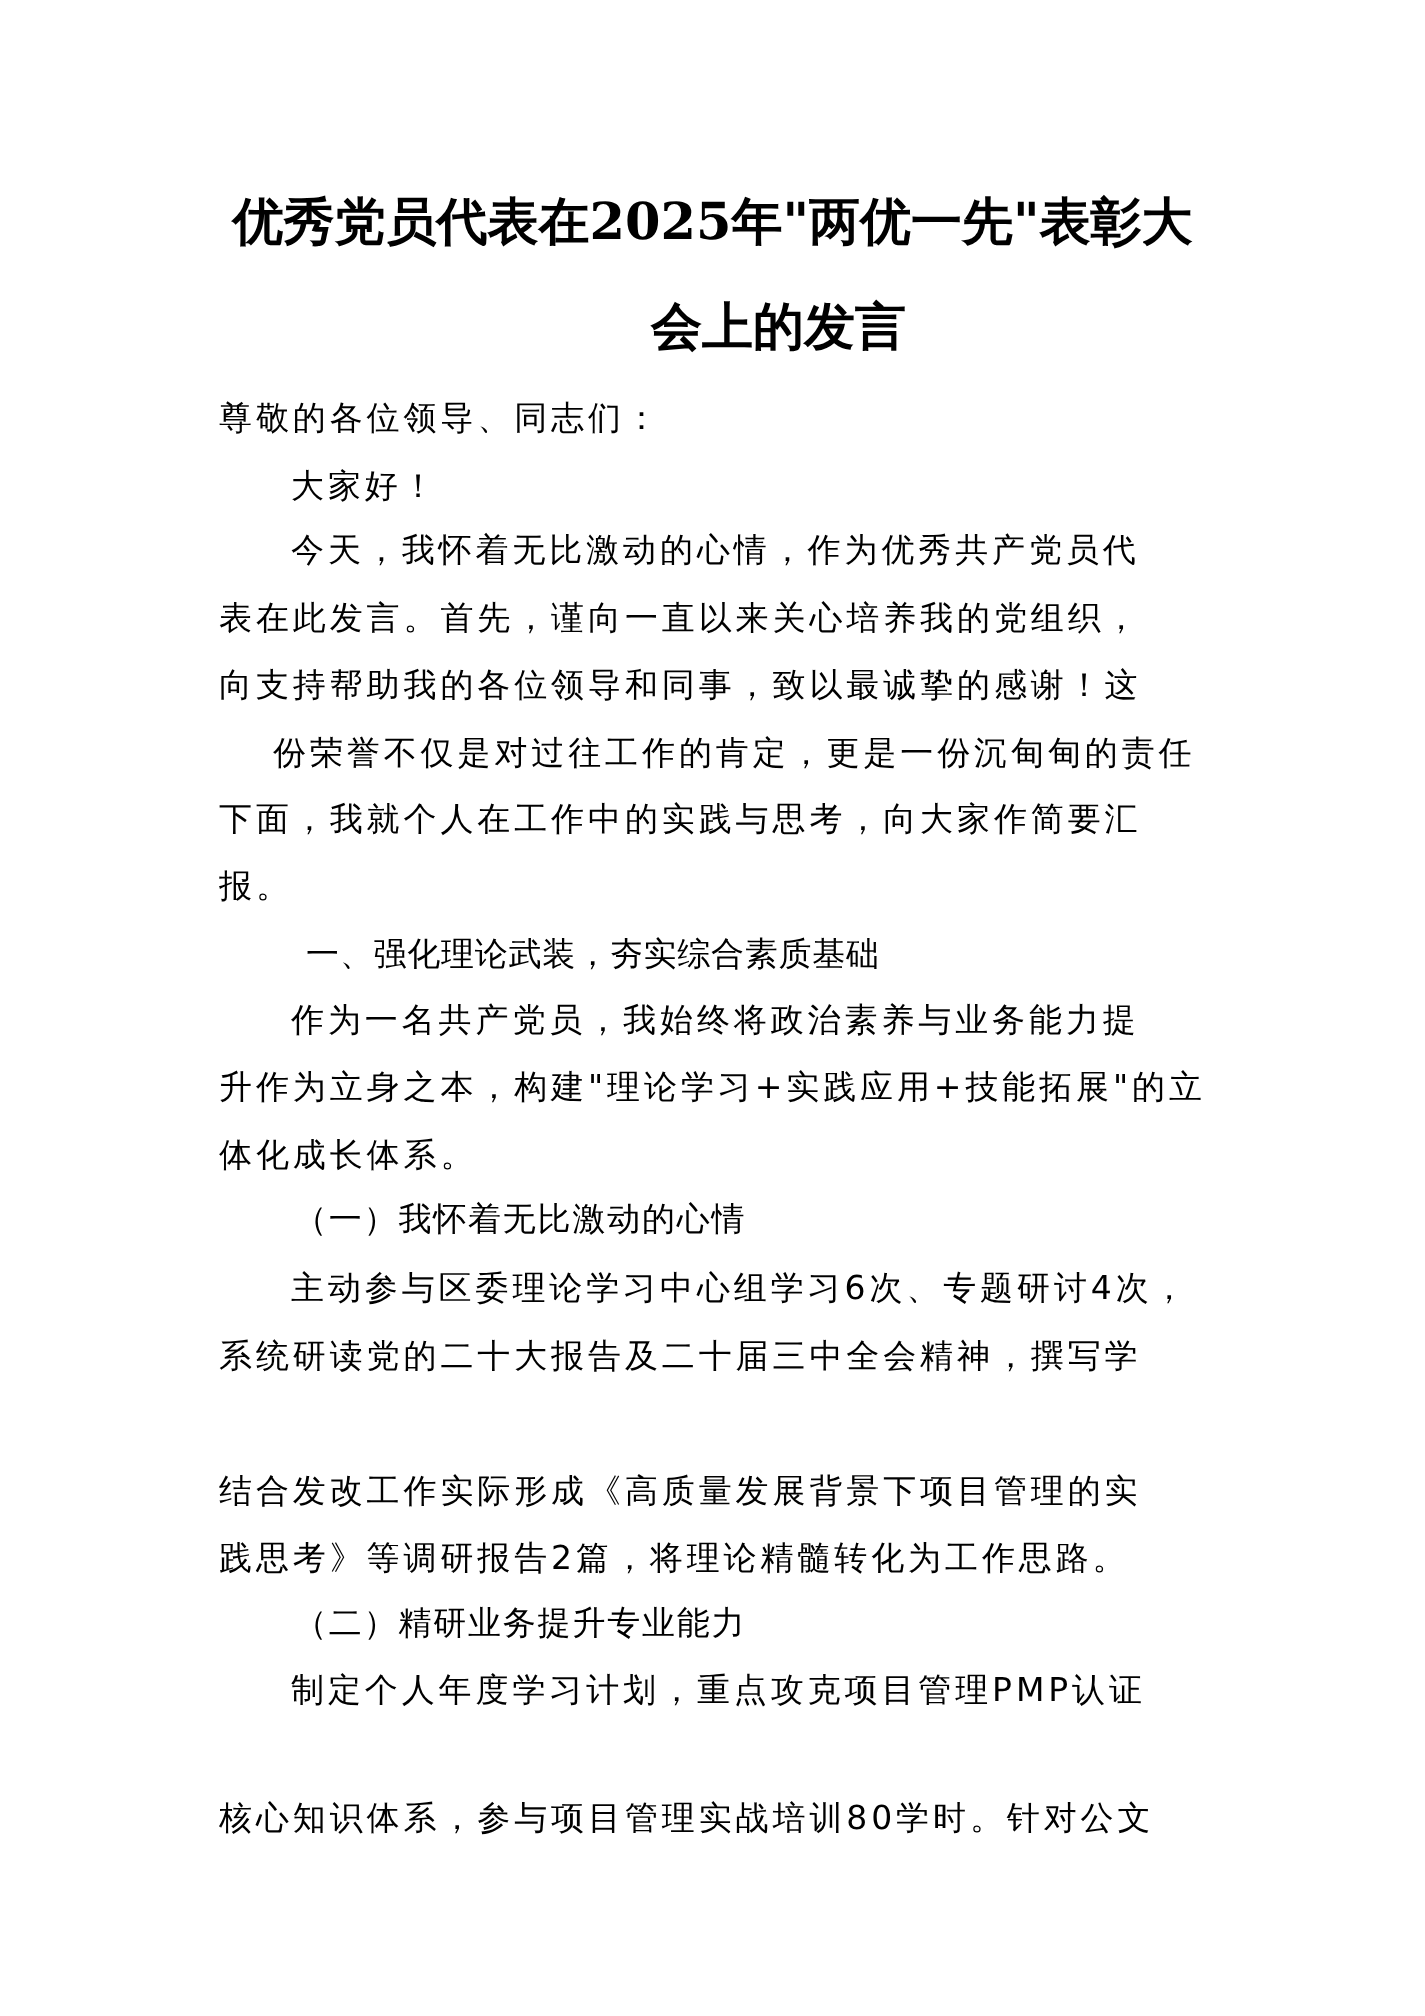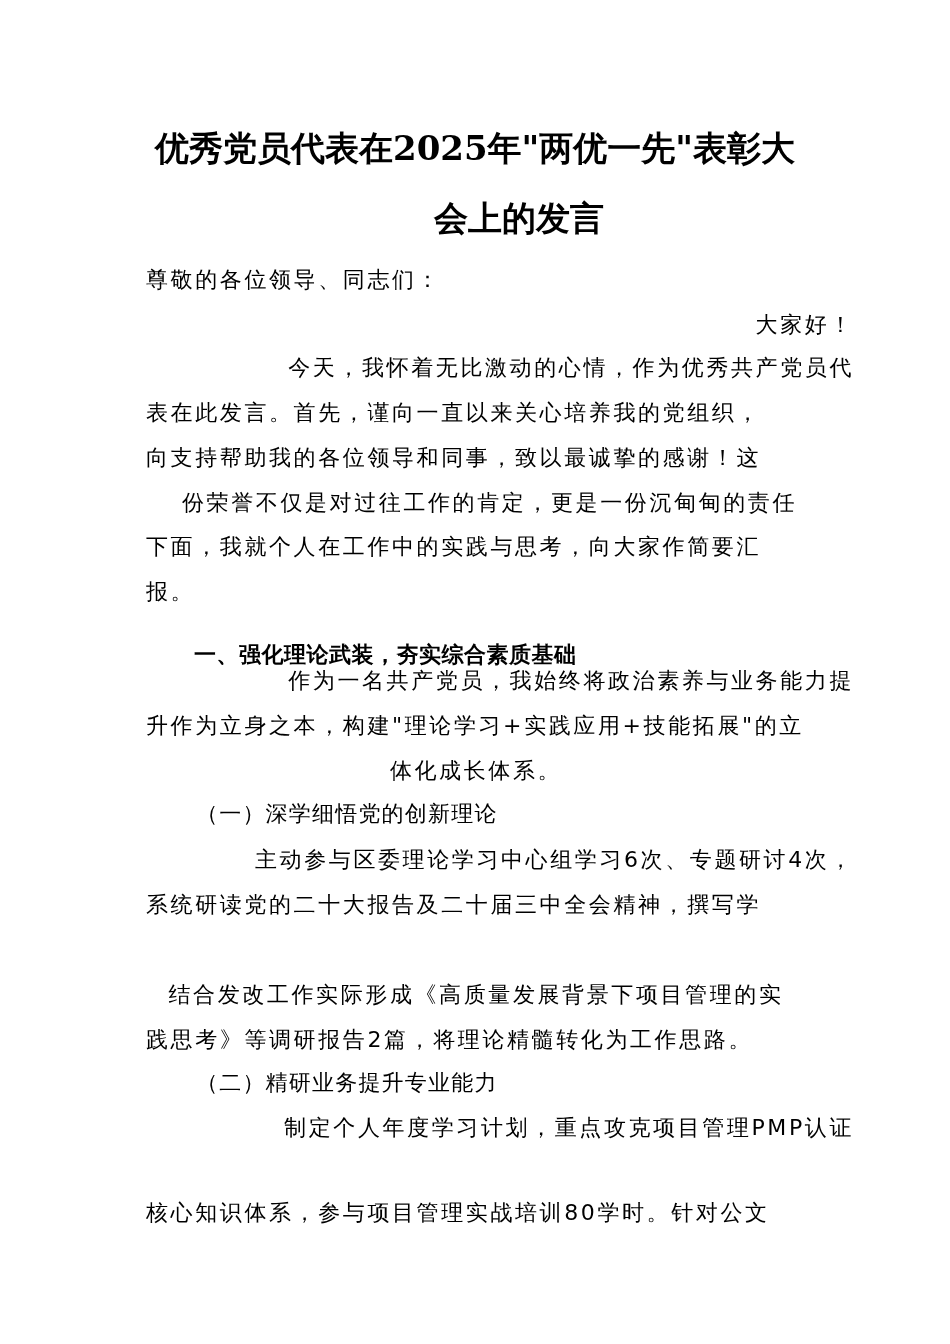--- a/index.html
+++ b/index.html
@@ -1,21 +1,21 @@
 <!DOCTYPE html>
 <html><head>
 <meta charset="utf-8">
 <style>
   html, body { margin: 0; padding: 0; background: #ffffff; }
   body { width: 950px; height: 1344px; position: relative; overflow: hidden; font-family: "DejaVu Serif", "Liberation Serif", serif; color: #000; }
   .page { position: absolute; left: 0; top: 0; width: 950px; height: 1344px; background: #fff; }
   .title-line { position: absolute; left: 0; width: 950px; text-align: center; font-family: "DejaVu Serif", "Liberation Serif", serif; font-weight: bold; font-size: 34px; line-height: 44px; white-space: nowrap; letter-spacing: 0px; }
   .line { position: absolute; left: 146px; width: 660px; font-size: 22px; line-height: 30px; white-space: nowrap; letter-spacing: 2.6px; font-family: "DejaVu Sans", "Liberation Sans", sans-serif; font-weight: normal; }
-  .line.indent { left: 194px; text-align: right; }
-  .line.h1 { font-weight: bold; letter-spacing: 0.5px; left: 194px; margin-top: 18px; }
+  .line.indent { left: 194px; }
+  .line.h1 { font-weight: normal; letter-spacing: 0.5px; left: 204px; }
   .line.h2 { left: 196px; letter-spacing: 1.2px; }
 </style>
 </head>
 <body>
 
 <div class="page">
 
   <div class="title-line" style="top:126px;">优秀党员代表在2025年"两优一先"表彰大</div>
   <div class="title-line" style="top:196px;padding-left:44px;">会上的发言</div>
 
@@ -26,27 +26,27 @@
   <div class="line" style="top:398px;">表在此发言。首先，谨向一直以来关心培养我的党组织，</div>
   <div class="line" style="top:443px;">向支持帮助我的各位领导和同事，致以最诚挚的感谢！这</div>
   <div class="line" style="top:488px;margin-left:36px;">份荣誉不仅是对过往工作的肯定，更是一份沉甸甸的责任</div>
   <div class="line" style="top:532px;">下面，我就个人在工作中的实践与思考，向大家作简要汇</div>
   <div class="line" style="top:577px;">报。</div>
 
   <div class="line h1" style="top:622px;">一、强化理论武装，夯实综合素质基础</div>
 
   <div class="line indent" style="top:666px;">作为一名共产党员，我始终将政治素养与业务能力提</div>
   <div class="line" style="top:711px;">升作为立身之本，构建"理论学习+实践应用+技能拓展"的立</div>
-  <div class="line" style="top:756px;text-align:center;">体化成长体系。</div>
+  <div class="line" style="top:756px;">体化成长体系。</div>
 
-  <div class="line h2" style="top:799px;">（一）深学细悟党的创新理论</div>
+  <div class="line h2" style="top:799px;">（一）我怀着无比激动的心情</div>
 
   <div class="line indent" style="top:845px;">主动参与区委理论学习中心组学习6次、专题研讨4次，</div>
   <div class="line" style="top:890px;">系统研读党的二十大报告及二十届三中全会精神，撰写学</div>
-  <div class="line" style="top:980px;text-align:center;">结合发改工作实际形成《高质量发展背景下项目管理的实</div>
+  <div class="line" style="top:980px;">结合发改工作实际形成《高质量发展背景下项目管理的实</div>
   <div class="line" style="top:1025px;">践思考》等调研报告2篇，将理论精髓转化为工作思路。</div>
 
   <div class="line h2" style="top:1068px;">（二）精研业务提升专业能力</div>
 
   <div class="line indent" style="top:1113px;">制定个人年度学习计划，重点攻克项目管理PMP认证</div>
   <div class="line" style="top:1198px;">核心知识体系，参与项目管理实战培训80学时。针对公文</div>
 
 </div>
 
 </body></html>

